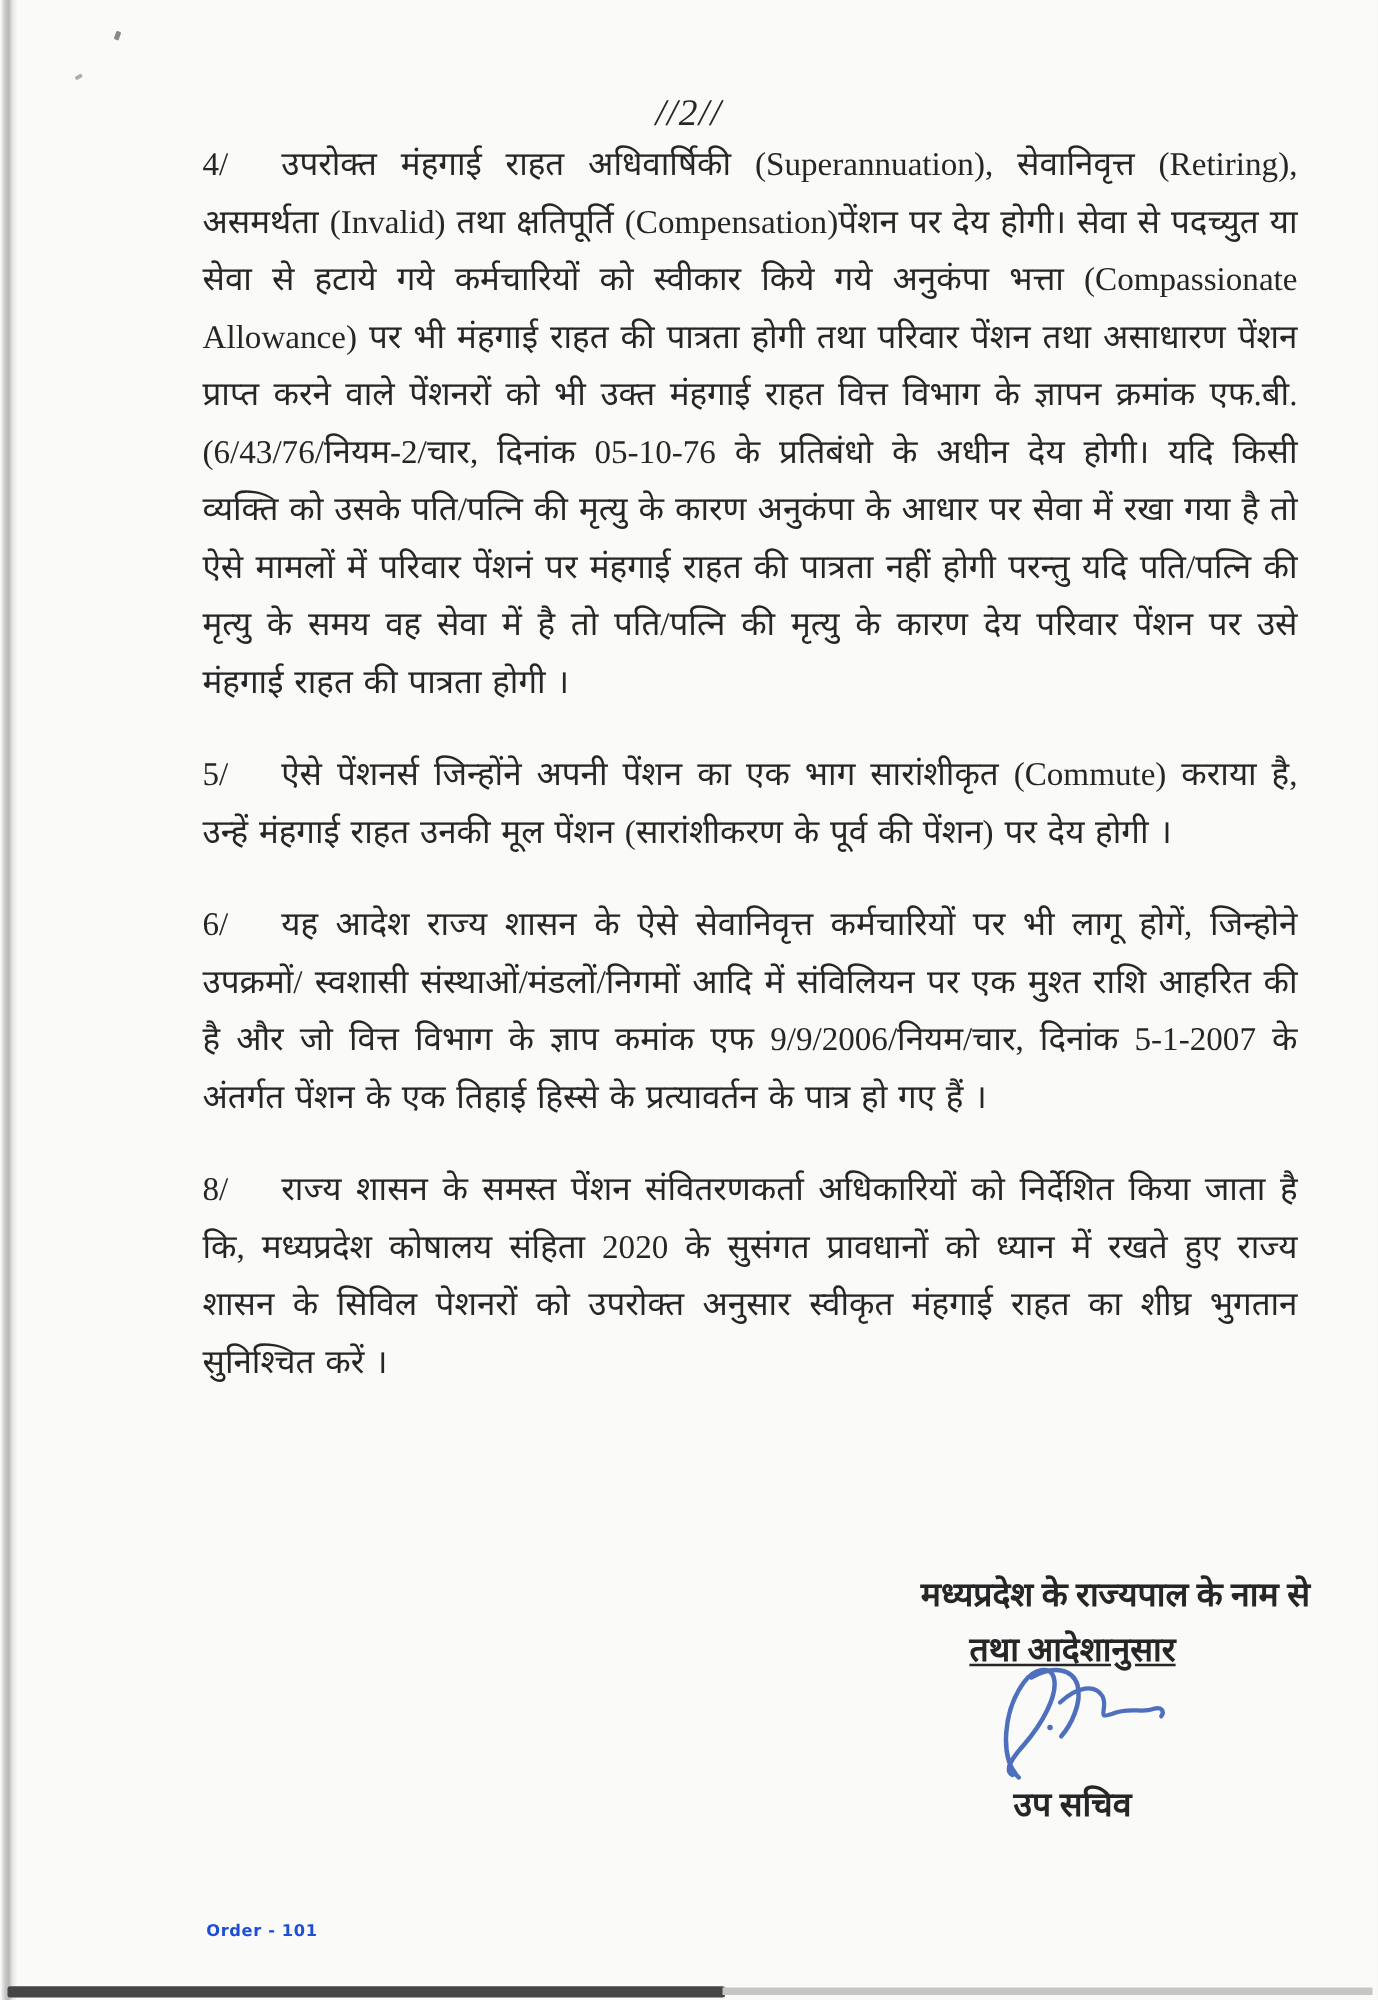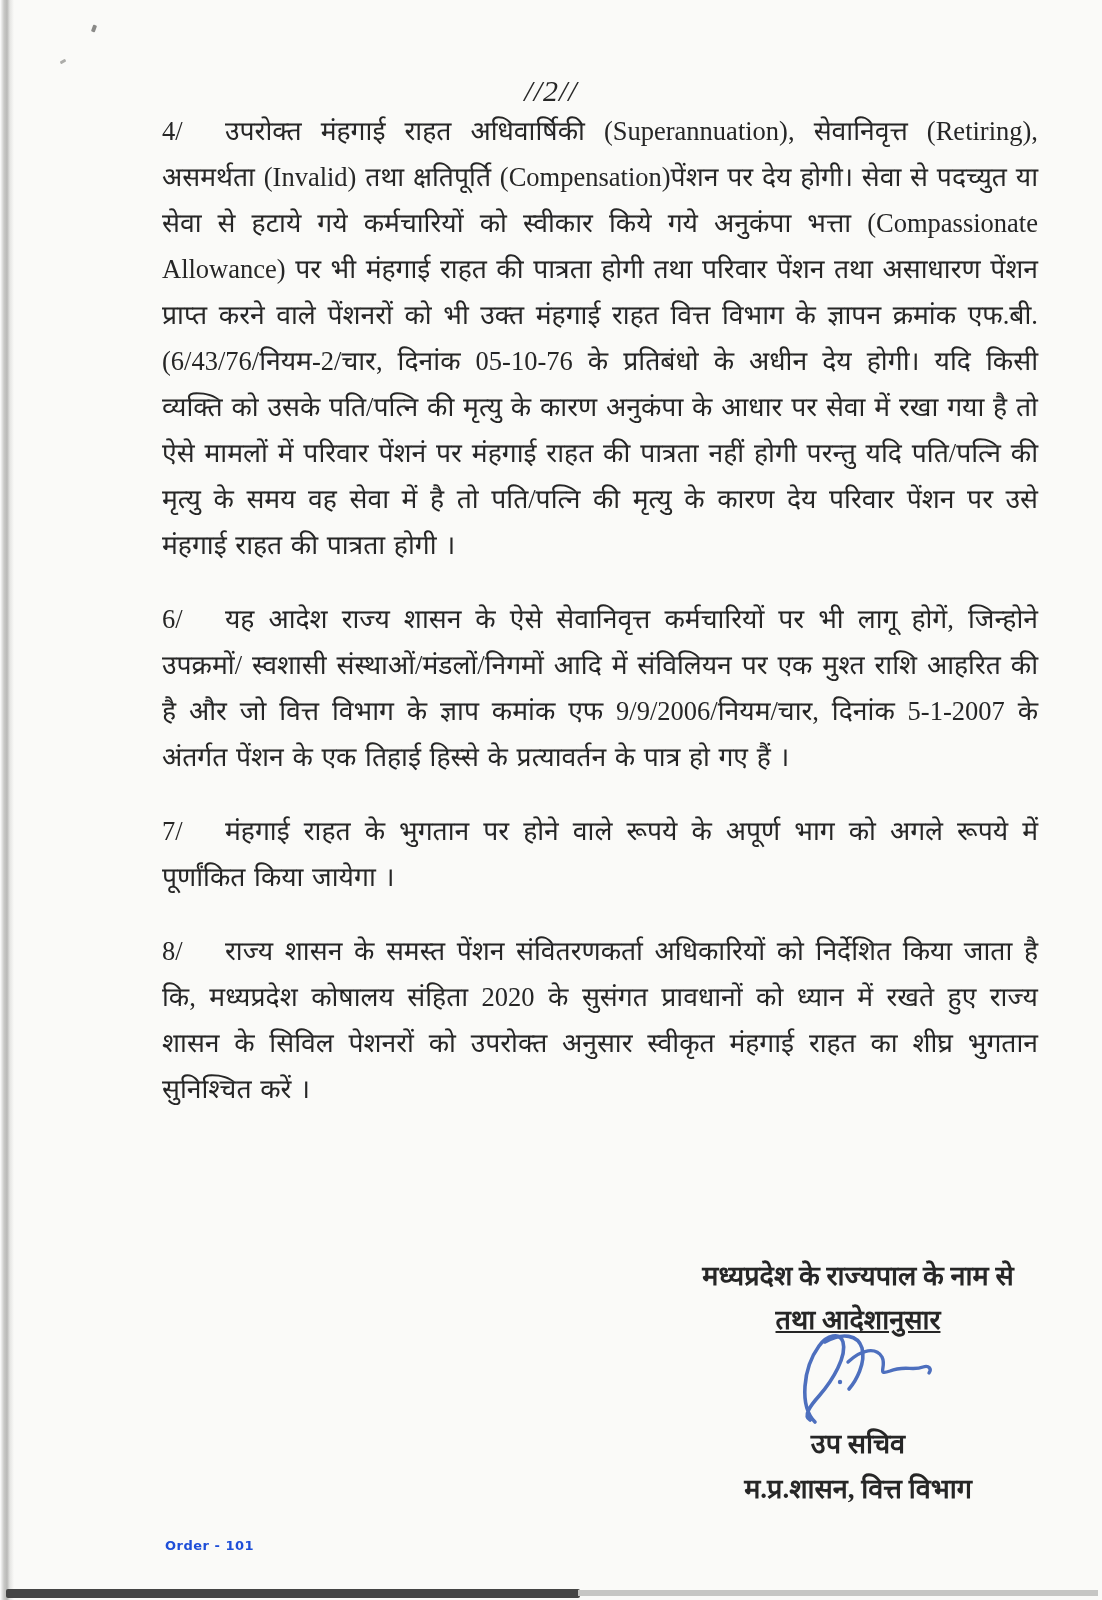--- a/index.html
+++ b/index.html
@@ -54,21 +54,21 @@
     display:inline-block;width:63px;
   }
   .sig-block{
     position:absolute;
     right:54px;top:1256px;width:380px;
     text-align:center;
     font-weight:bold;
     font-size:27px;
     line-height:40px;
   }
-  .sig-line1{white-space:nowrap;}
+  .sig-line1{white-space:nowrap;text-align:right;}
   .sig-line2{margin-top:4px;text-decoration:underline;}
   .sig-ink-wrap{
     position:relative;height:66px;
   }
   .sig-ink-wrap svg{
     position:absolute;left:85px;top:-14px;
   }
   .sig-name{margin-top:4px;}
   .sig-desig{margin-top:18px;}
   .sig-dept{margin-top:5px;}
@@ -85,38 +85,37 @@
 <div class="page">
 
   <div class="scan-edge-left"></div>
   <div class="speck speck1"></div>
   <div class="speck speck2"></div>
 
   <div class="header-pageno">//2//</div>
 
   <div class="content">
     <p class="para"><span class="num">4/</span><span>उपरोक्त मंहगाई राहत अधिवार्षिकी (Superannuation), सेवानिवृत्त (Retiring), असमर्थता (Invalid) तथा क्षतिपूर्ति (Compensation)पेंशन पर देय होगी। सेवा से पदच्युत या सेवा से हटाये गये कर्मचारियों को स्वीकार किये गये अनुकंपा भत्ता (Compassionate Allowance) पर भी मंहगाई राहत की पात्रता होगी तथा परिवार पेंशन तथा असाधारण पेंशन प्राप्त करने वाले पेंशनरों को भी उक्त मंहगाई राहत वित्त विभाग के ज्ञापन क्रमांक एफ.बी. (6/43/76/नियम-2/चार, दिनांक 05-10-76 के प्रतिबंधो के अधीन देय होगी। यदि किसी व्यक्ति को उसके पति/पत्नि की मृत्यु के कारण अनुकंपा के आधार पर सेवा में रखा गया है तो ऐसे मामलों में परिवार पेंशनं पर मंहगाई राहत की पात्रता नहीं होगी परन्तु यदि पति/पत्नि की मृत्यु के समय वह सेवा में है तो पति/पत्नि की मृत्यु के कारण देय परिवार पेंशन पर उसे मंहगाई राहत की पात्रता होगी ।</span></p>
+    <p class="para"><span class="num">5/</span><span>ऐसे पेंशनर्स जिन्होंने अपनी पेंशन का एक भाग सारांशीकृत (Commute) कराया है, उन्हें मंहगाई राहत उनकी मूल पेंशन (सारांशीकरण के पूर्व की पेंशन) पर देय होगी ।</span></p>
     <p class="para"><span class="num">6/</span><span>यह आदेश राज्य शासन के ऐसे सेवानिवृत्त कर्मचारियों पर भी लागू होगें, जिन्होने उपक्रमों/ स्वशासी संस्थाओं/मंडलों/निगमों आदि में संविलियन पर एक मुश्त राशि आहरित की है और जो वित्त विभाग के ज्ञाप कमांक एफ 9/9/2006/नियम/चार, दिनांक 5-1-2007 के अंतर्गत पेंशन के एक तिहाई हिस्से के प्रत्यावर्तन के पात्र हो गए हैं ।</span></p>
-    <p class="para"><span class="num">7/</span><span>मंहगाई राहत के भुगतान पर होने वाले रूपये के अपूर्ण भाग को अगले रूपये में पूर्णांकित किया जायेगा ।</span></p>
     <p class="para"><span class="num">8/</span><span>राज्य शासन के समस्त पेंशन संवितरणकर्ता अधिकारियों को निर्देशित किया जाता है कि, मध्यप्रदेश कोषालय संहिता 2020 के सुसंगत प्रावधानों को ध्यान में रखते हुए राज्य शासन के सिविल पेशनरों को उपरोक्त अनुसार स्वीकृत मंहगाई राहत का शीघ्र भुगतान सुनिश्चित करें ।</span></p>
   </div>
 
   <div class="sig-block">
     <div class="sig-line1">मध्यप्रदेश के राज्यपाल के नाम से</div>
     <div class="sig-line2">तथा आदेशानुसार</div>
     <div class="sig-ink-wrap">
       <svg width="210" height="110" viewBox="0 0 210 110">
         <path d="M62 96 C 46 80, 50 42, 66 20 C 74 9, 87 6, 90 16 C 94 30, 80 54, 66 70 C 57 80, 50 90, 57 94" fill="none" stroke-width="3.6" stroke-linecap="round" stroke="#4d6fbe"></path>
         <path d="M72 16 C 90 6, 105 9, 109 22 C 113 37, 103 55, 96 63" fill="none" stroke-width="3.6" stroke-linecap="round" stroke="#4d6fbe"></path>
         <path d="M95 36 C 109 23, 123 21, 129 31 C 134 41, 123 50, 137 45 C 151 39, 160 45, 170 41 C 176 39, 179 43, 176 47" fill="none" stroke-width="3.4" stroke-linecap="round" stroke="#4d6fbe"></path>
         <circle cx="87" cy="56" r="2.2" fill="#4d6fbe"></circle>
       </svg>
     </div>
     <div class="sig-desig">उप सचिव</div>
-    <div class="sig-dept">म.प्र.शासन, वित्त विभाग</div>
   </div>
 
   <div class="footer-label">Order - 101</div>
 
   <div class="scan-strip-dark"></div>
   <div class="scan-strip-light"></div>
 
 </div>
 
 </body></html>

